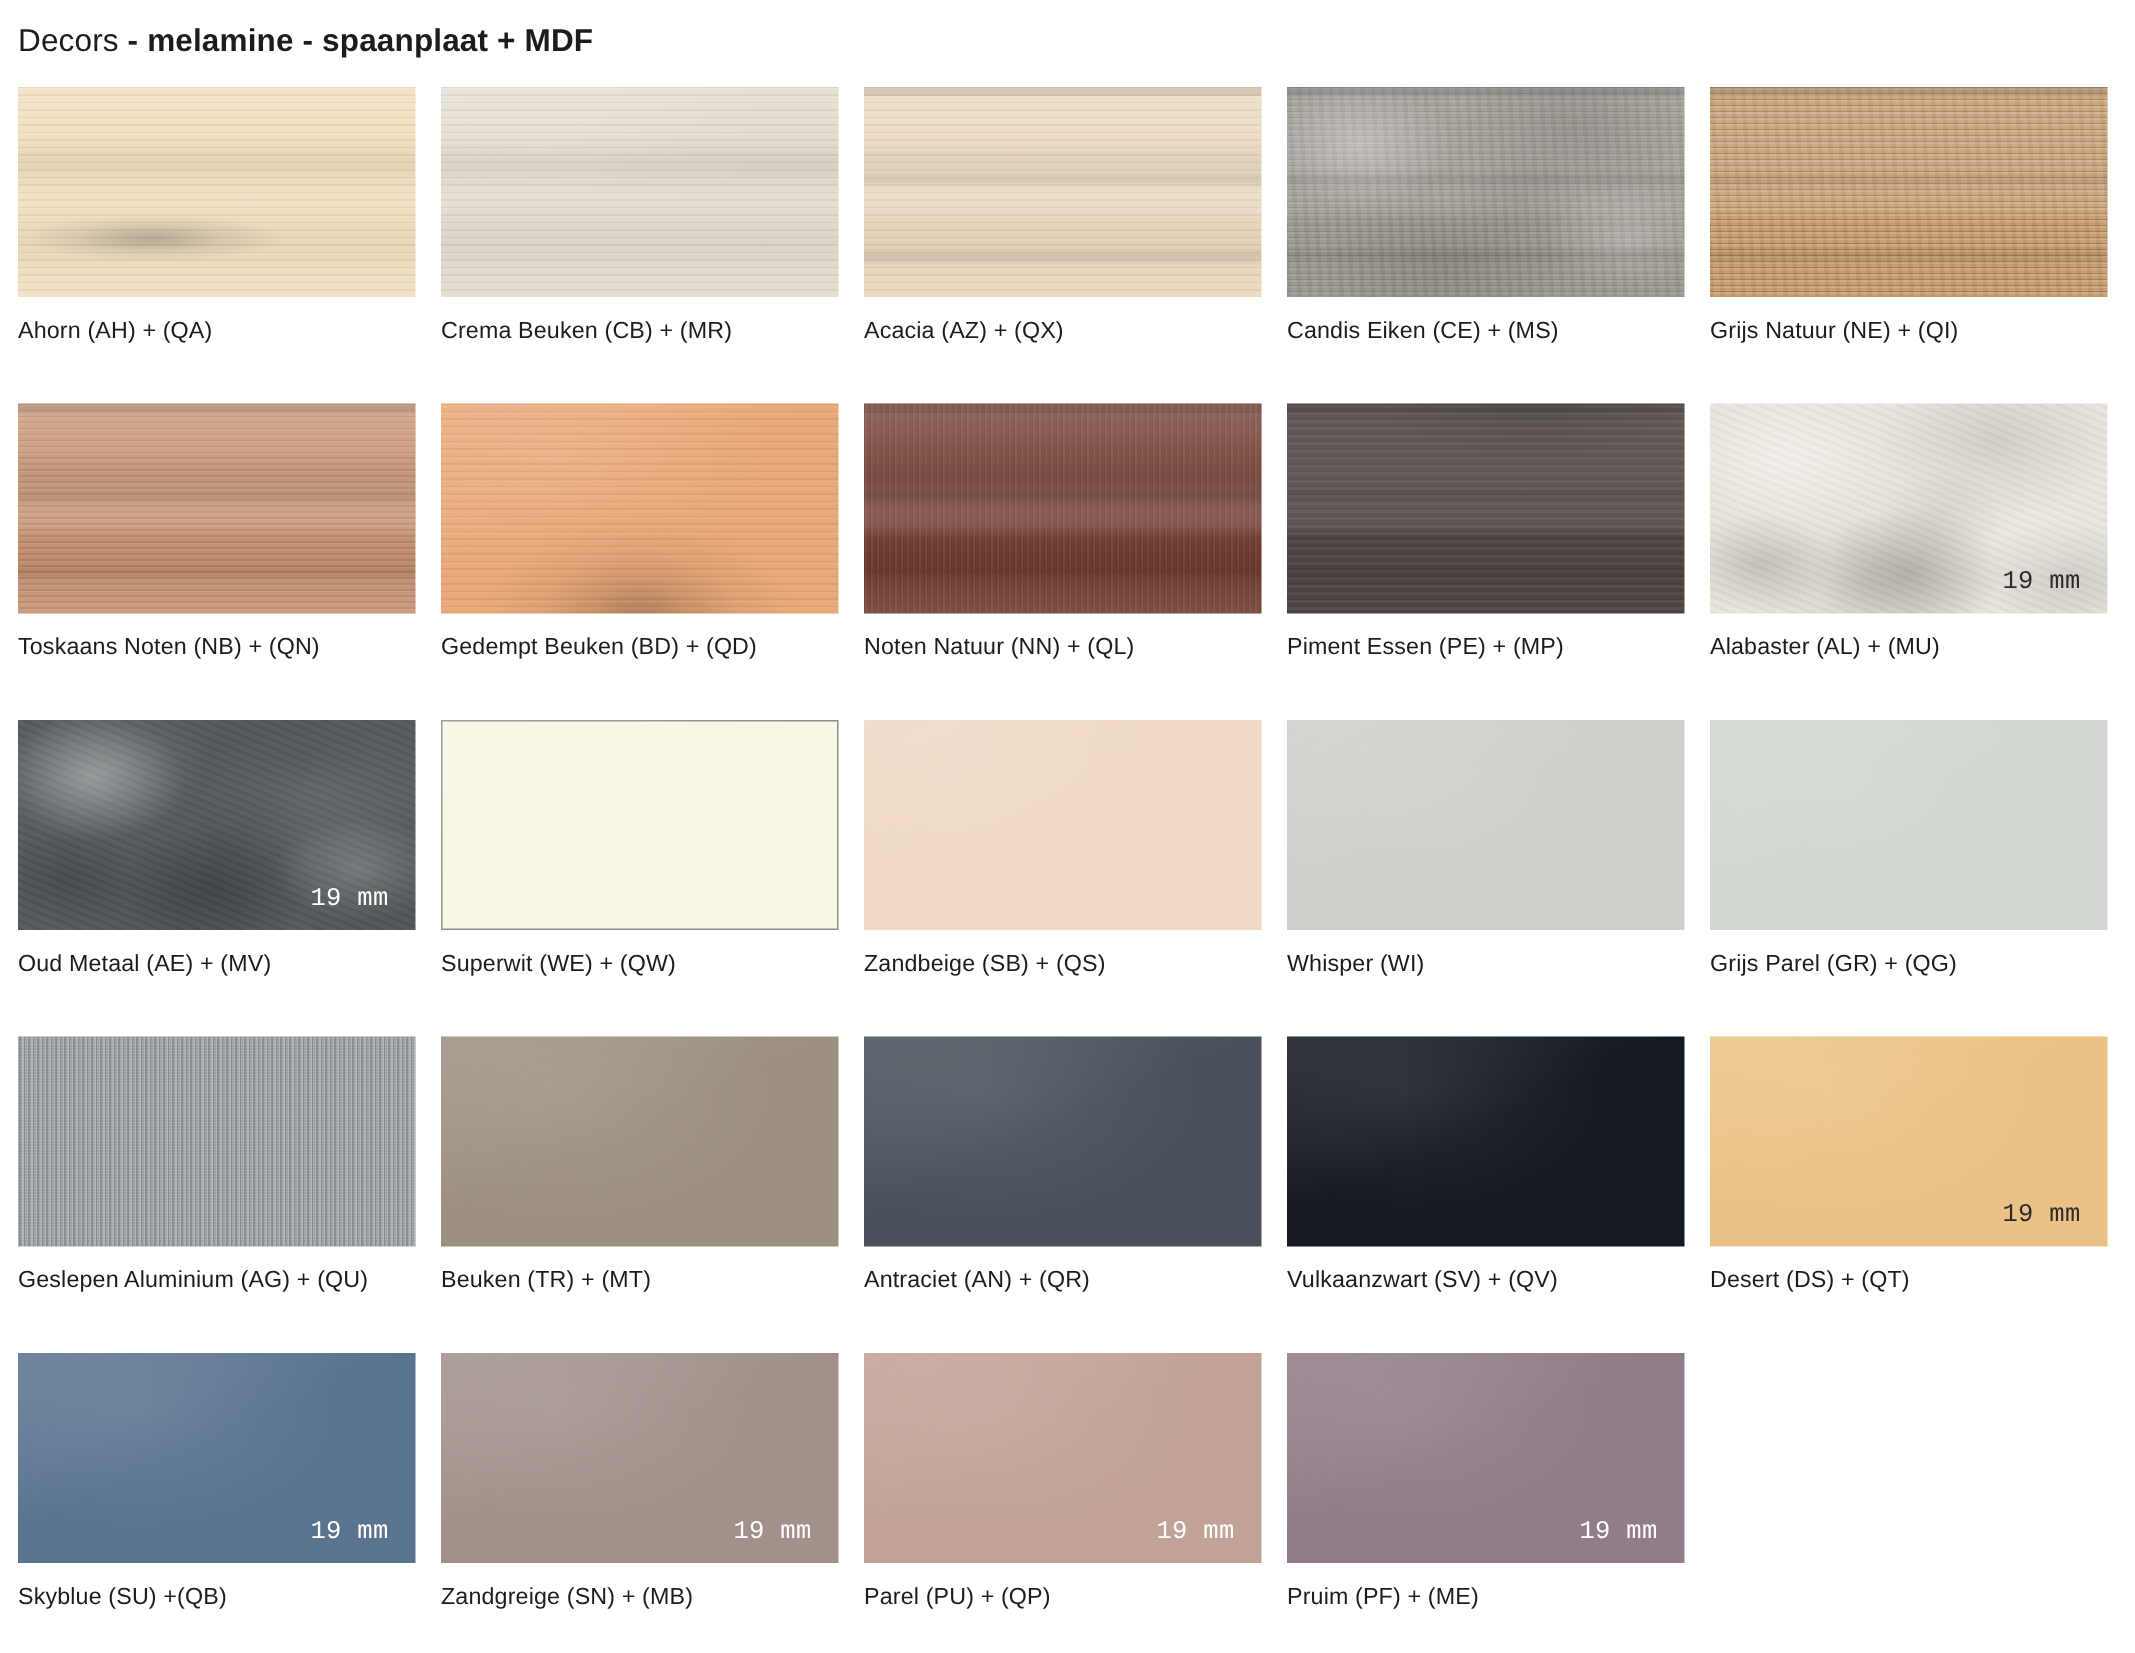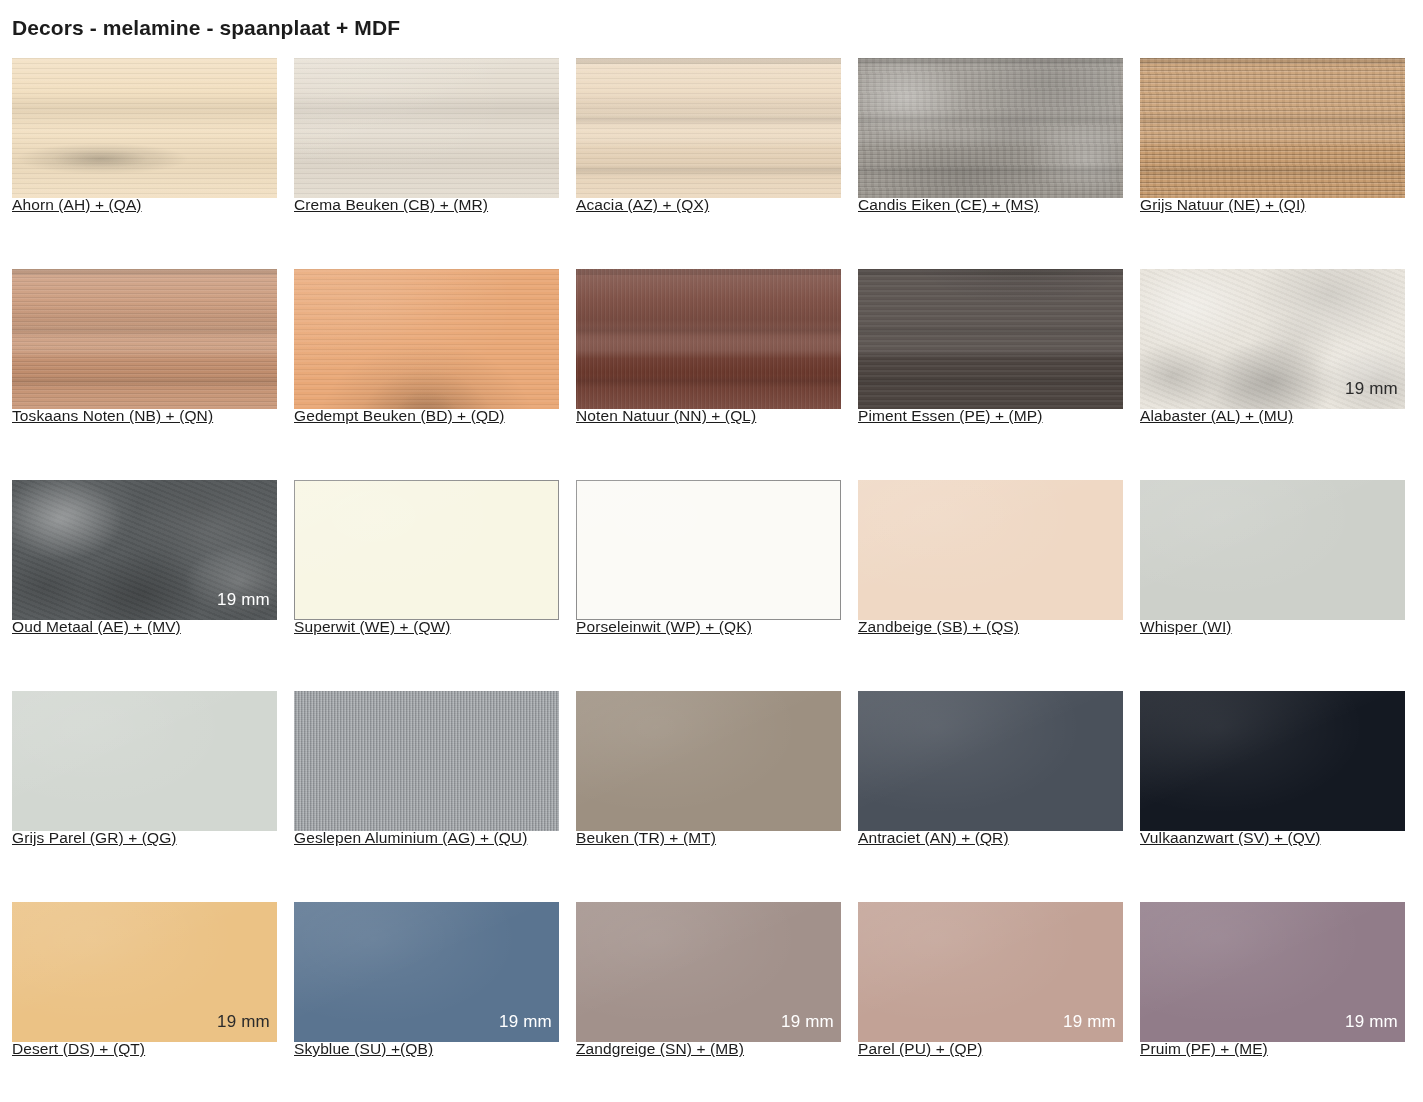--- a/index.html
+++ b/index.html
@@ -23,21 +23,21 @@
   
   .title {
     position: absolute;
     left: 12px;
     top: 14px;
     font-size: 21px;
     line-height: 28px;
     letter-spacing: 0.1px;
     white-space: nowrap;
   }
-  .title .t-bold { font-weight: bold; }
+  .title .t-bold { font-weight: normal; }
   .title .t-rest  { font-weight: 700; }
 
   
   .grid {
     position: absolute;
     left: 12px;
     top: 58px;
     width: 1399px;
     display: grid;
     grid-template-columns: repeat(5, 265px);
@@ -56,42 +56,41 @@
     position: relative;
     width: 265px;
     height: 140px;
     overflow: hidden;
     background-color: #ddd;
   }
   .swatch.bordered { box-shadow: inset 0 0 0 1px #8e8e8e; }
 
   .mm-badge {
     position: absolute;
-    right: 7px;
+    right: 18px;
     bottom: 10px;
     font-size: 17px;
     line-height: 20px;
     letter-spacing: 0.2px;
-    font-family: Liberation Sans, sans-serif;
+    font-family: Liberation Mono, monospace;
     z-index: 4;
     pointer-events: none;
   }
   .mm-badge.light { color: #ffffff; }
   .mm-badge.dark  { color: #2b2b2b; }
 
   .caption {
     position: absolute;
     left: 0;
-    top: 136px;
+    top: 152px;
     width: 262px;
     font-size: 15.5px;
     line-height: 22px;
     letter-spacing: 0.1px;
     color: #1c1c1c;
-    text-decoration: underline;
   }
 
   
   .tex { position: absolute; inset: 0; }
 
   
   .grain-h {
     background-image:
       repeating-linear-gradient(to bottom,
         rgba(0,0,0,0.055) 0px, rgba(0,0,0,0.055) 1px,
@@ -287,26 +286,20 @@
         </div>
         <div class="caption">Oud Metaal (AE) + (MV)</div>
       </div>
       <div class="cell">
         <div class="swatch bordered" style="background-color: rgb(248, 246, 228);">
           <div class="tex sheen-soft"></div>
         </div>
         <div class="caption">Superwit (WE) + (QW)</div>
       </div>
       <div class="cell">
-        <div class="swatch bordered" style="background-color: rgb(251, 250, 246);">
-          <div class="tex sheen-soft"></div>
-        </div>
-        <div class="caption">Porseleinwit (WP) + (QK)</div>
-      </div>
-      <div class="cell">
         <div class="swatch" style="background-color: rgb(239, 216, 196);">
           <div class="tex sheen-soft"></div>
         </div>
         <div class="caption">Zandbeige (SB) + (QS)</div>
       </div>
       <div class="cell">
         <div class="swatch" style="background-color: rgb(205, 208, 202);">
           <div class="tex sheen-soft"></div>
         </div>
         <div class="caption">Whisper (WI)</div>

